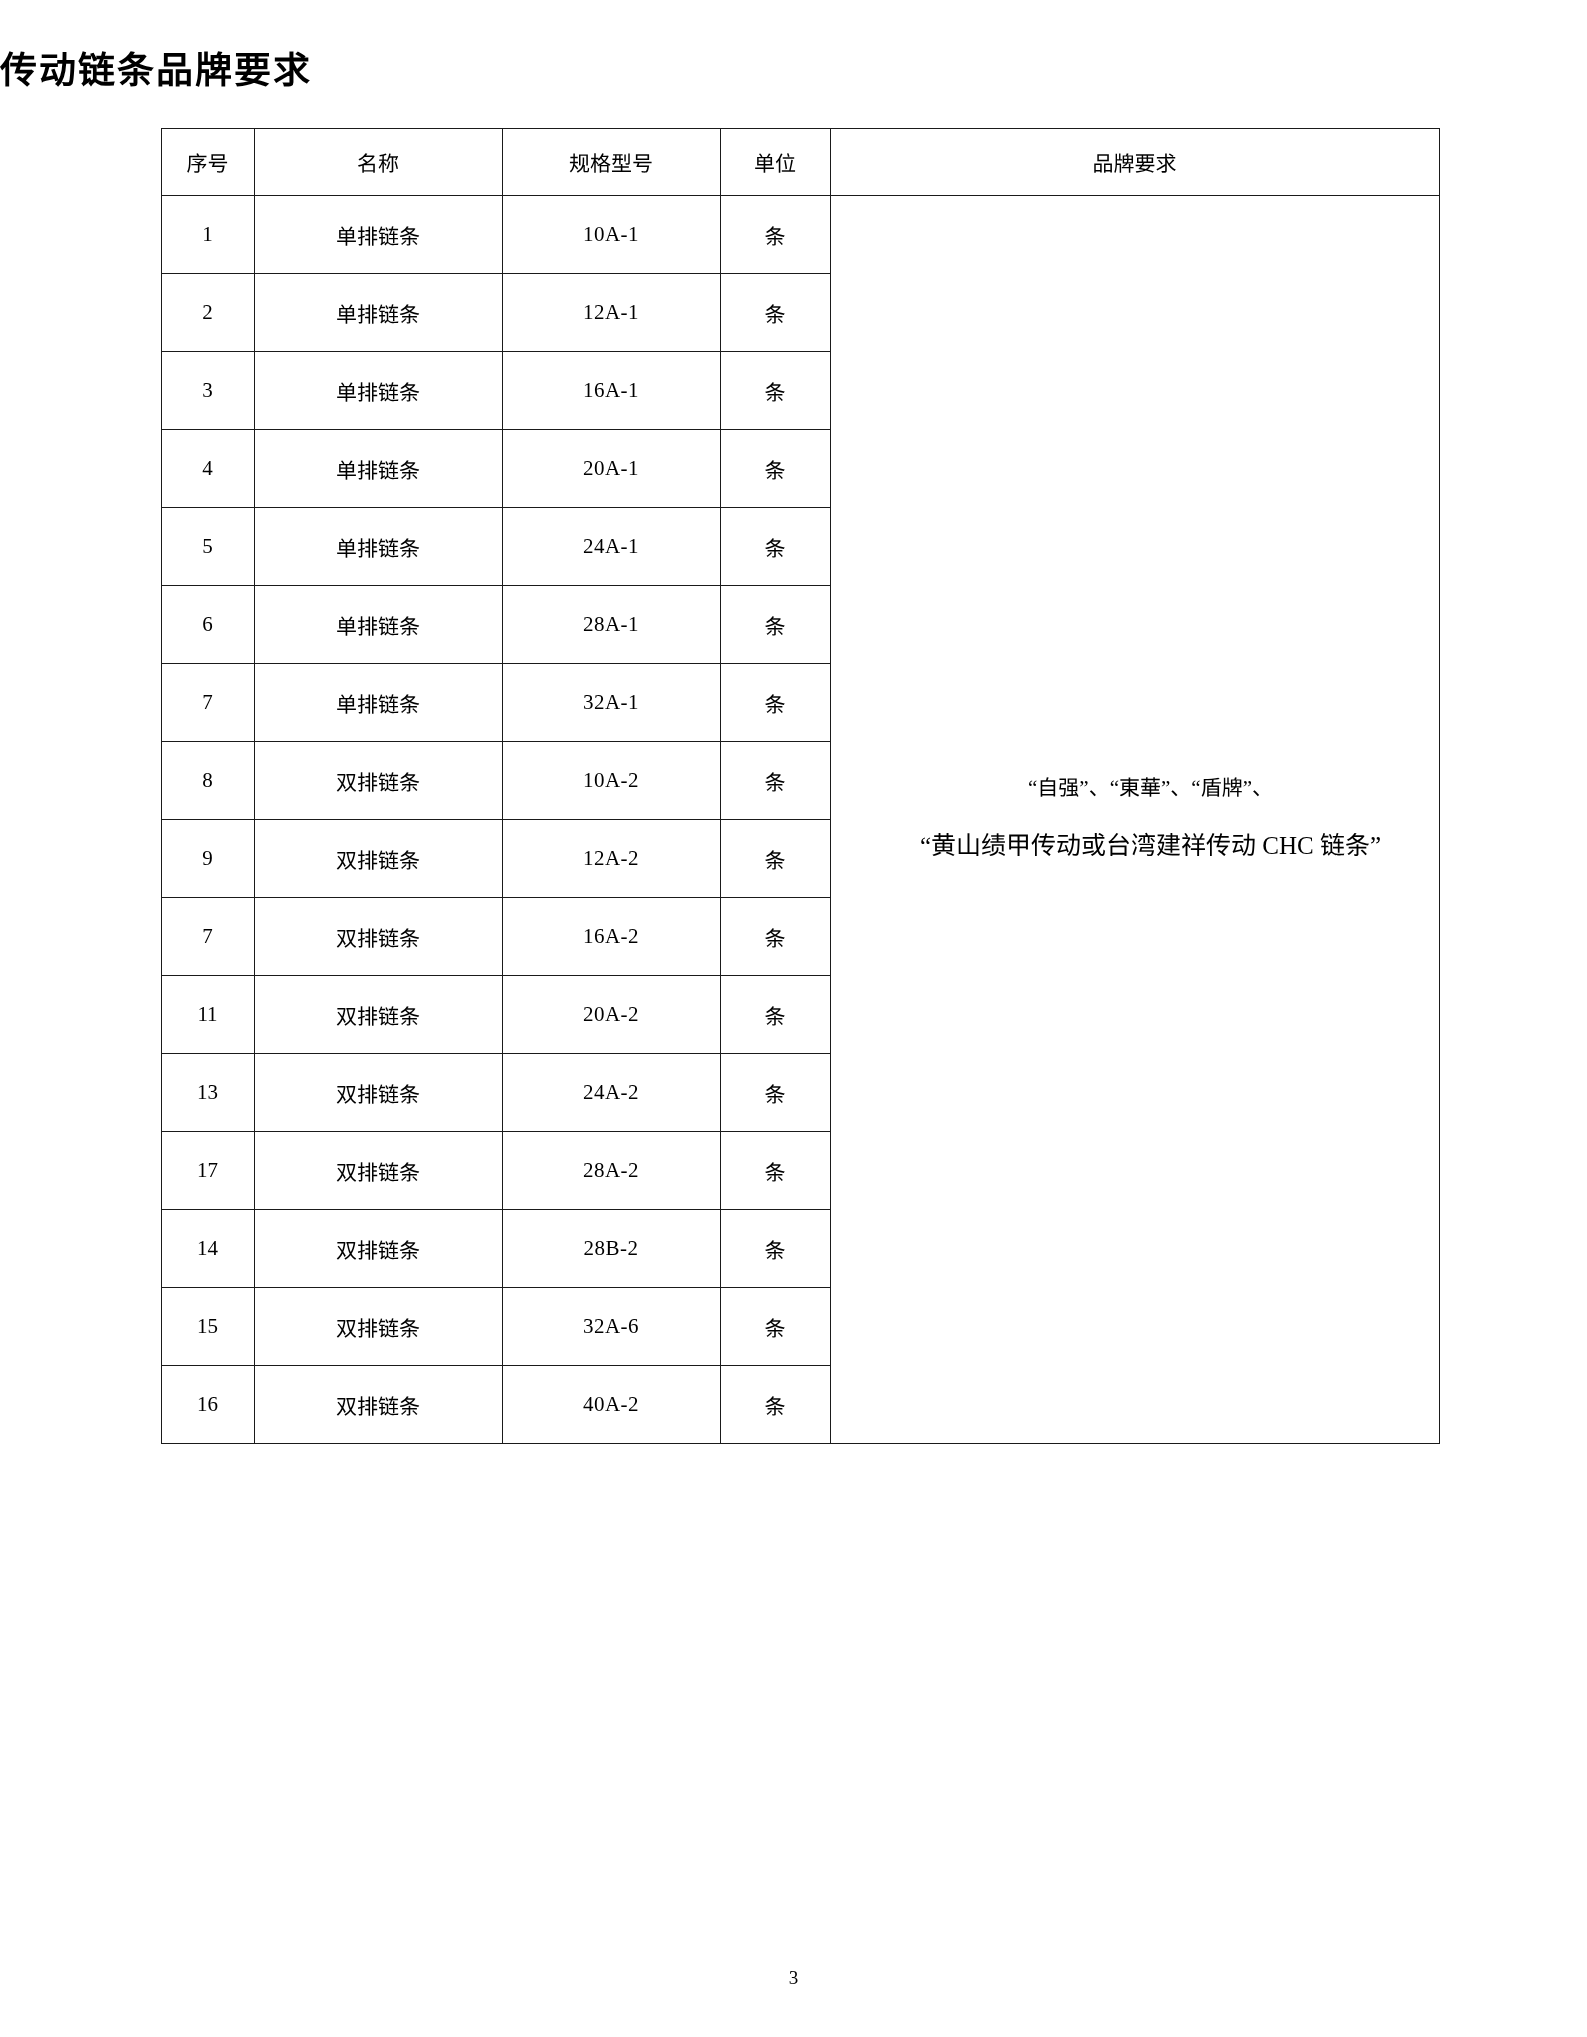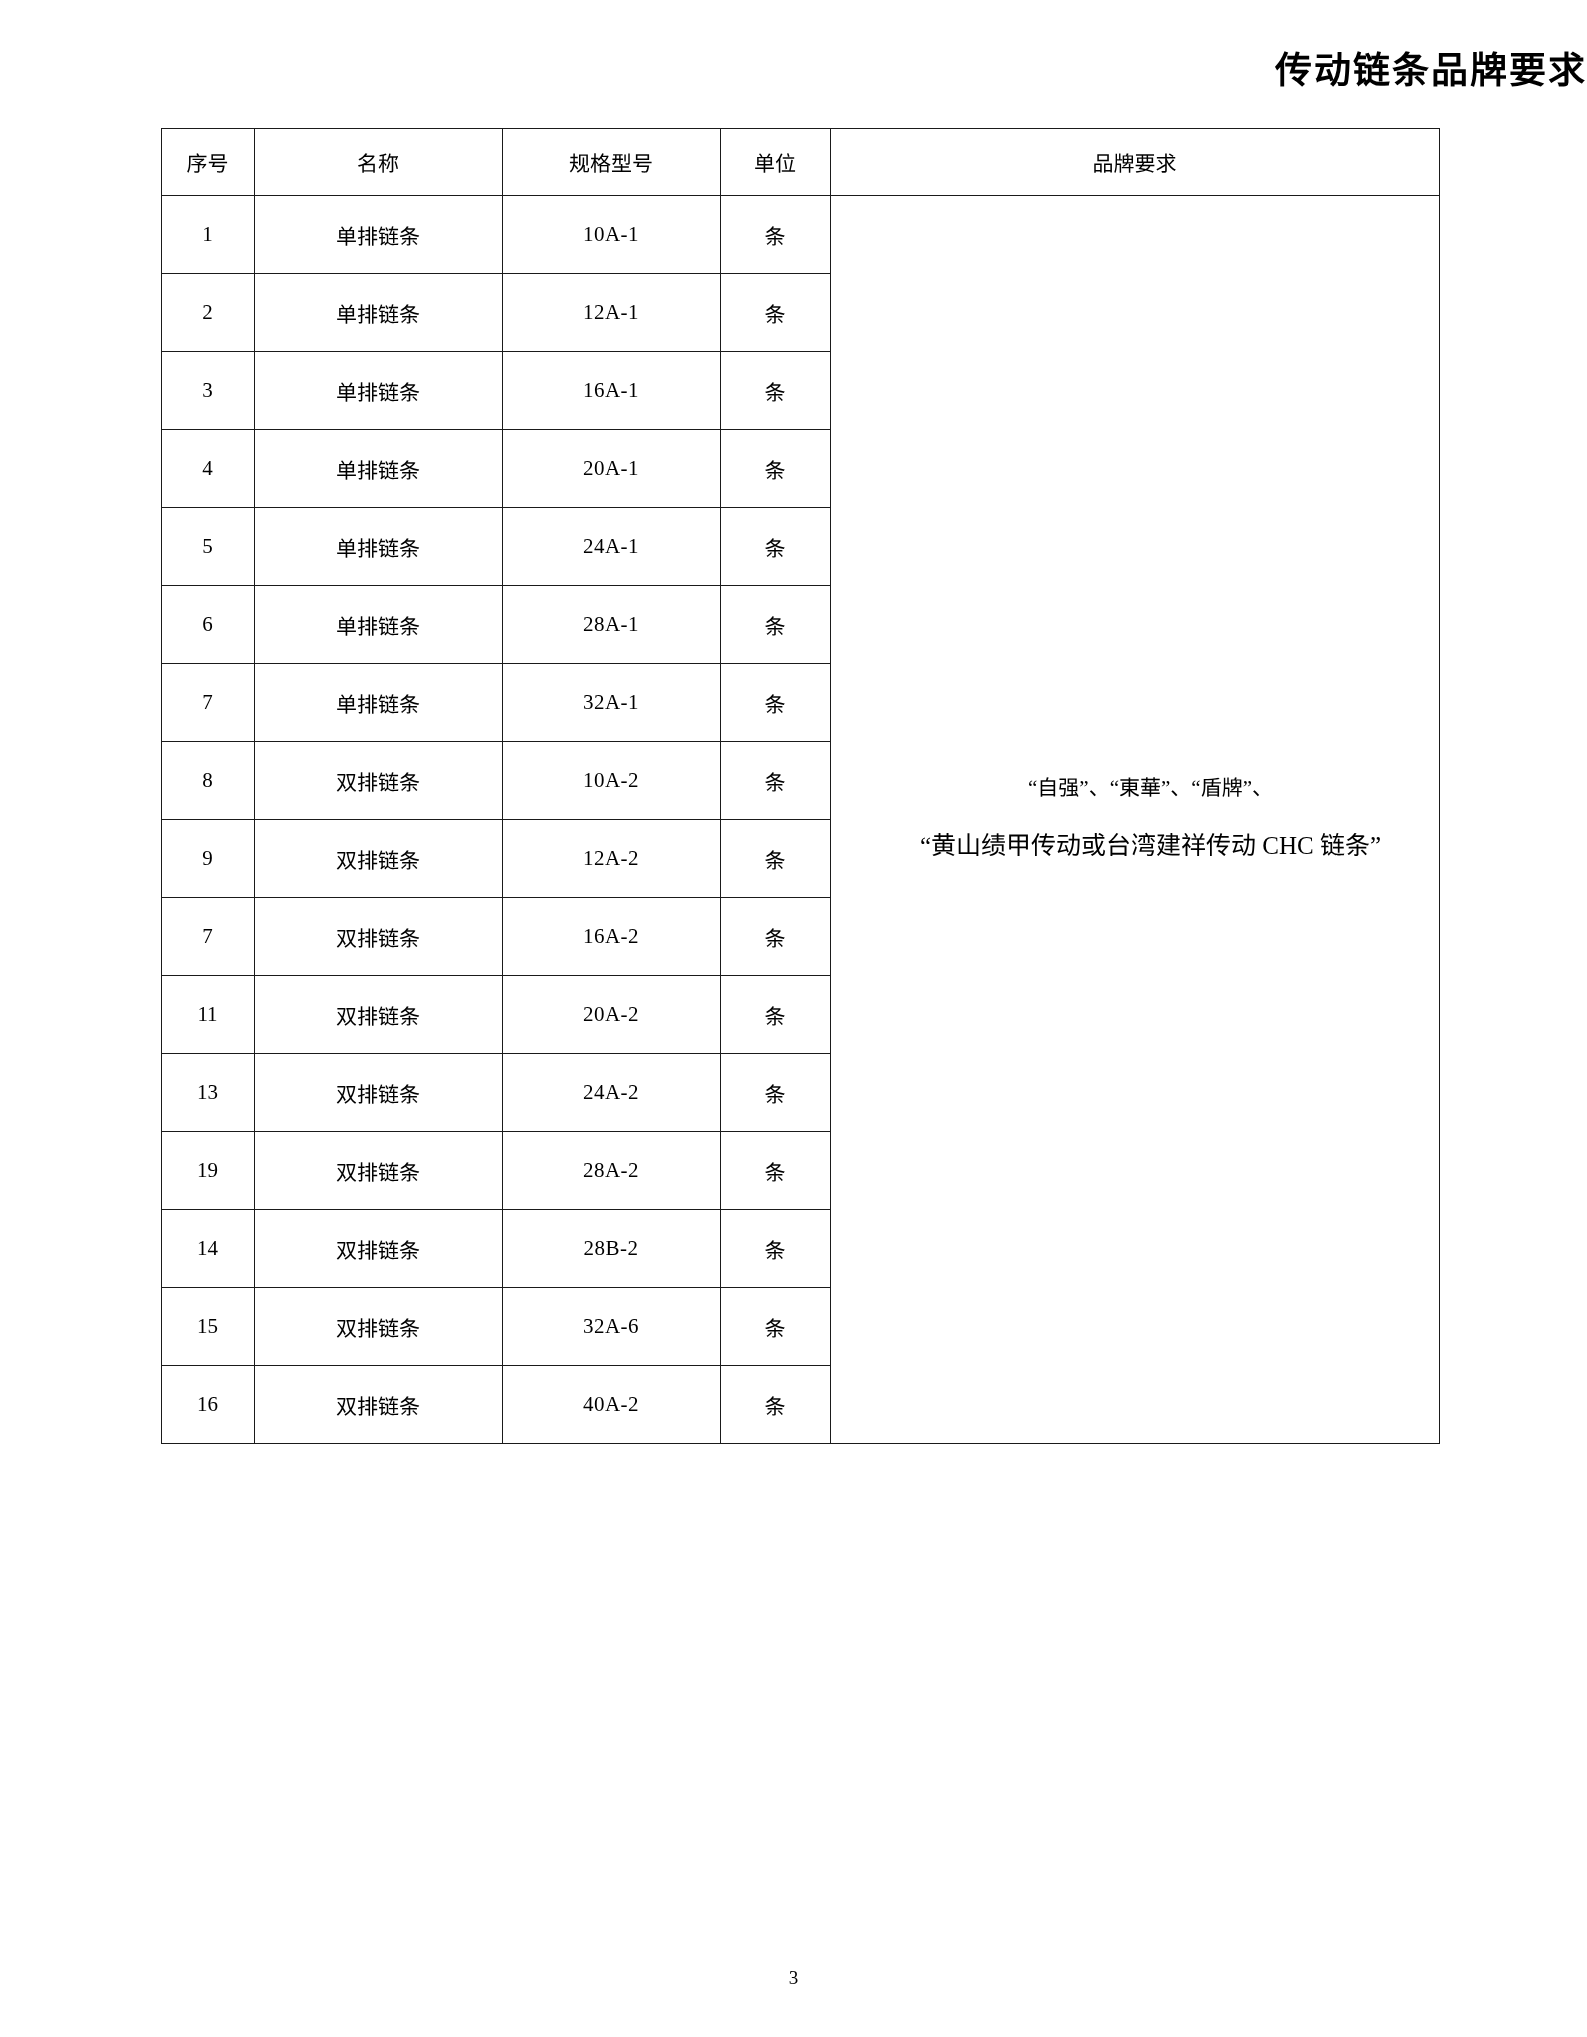--- a/index.html
+++ b/index.html
@@ -16,21 +16,21 @@
     overflow: hidden;
   }
   .page {
     width: 1587px;
     height: 2037px;
     box-sizing: border-box;
     padding: 0;
     position: relative;
   }
   .doc-title {
-    text-align: right;
+    text-align: left;
     font-family: "DejaVu Serif", "Liberation Serif", serif;
     font-weight: bold;
     font-size: 37px;
     letter-spacing: 2px;
     margin: 0;
     padding-top: 40px;
     padding-bottom: 22px;
   }
   .table-wrap {
     margin: 12px auto;
@@ -193,21 +193,21 @@
             <td class="cell-spec">20A-2</td>
             <td class="cell-unit">条</td>
           </tr>
           <tr>
             <td class="cell-no">13</td>
             <td class="cell-name">双排链条</td>
             <td class="cell-spec">24A-2</td>
             <td class="cell-unit">条</td>
           </tr>
           <tr>
-            <td class="cell-no">19</td>
+            <td class="cell-no">17</td>
             <td class="cell-name">双排链条</td>
             <td class="cell-spec">28A-2</td>
             <td class="cell-unit">条</td>
           </tr>
           <tr>
             <td class="cell-no">14</td>
             <td class="cell-name">双排链条</td>
             <td class="cell-spec">28B-2</td>
             <td class="cell-unit">条</td>
           </tr>

